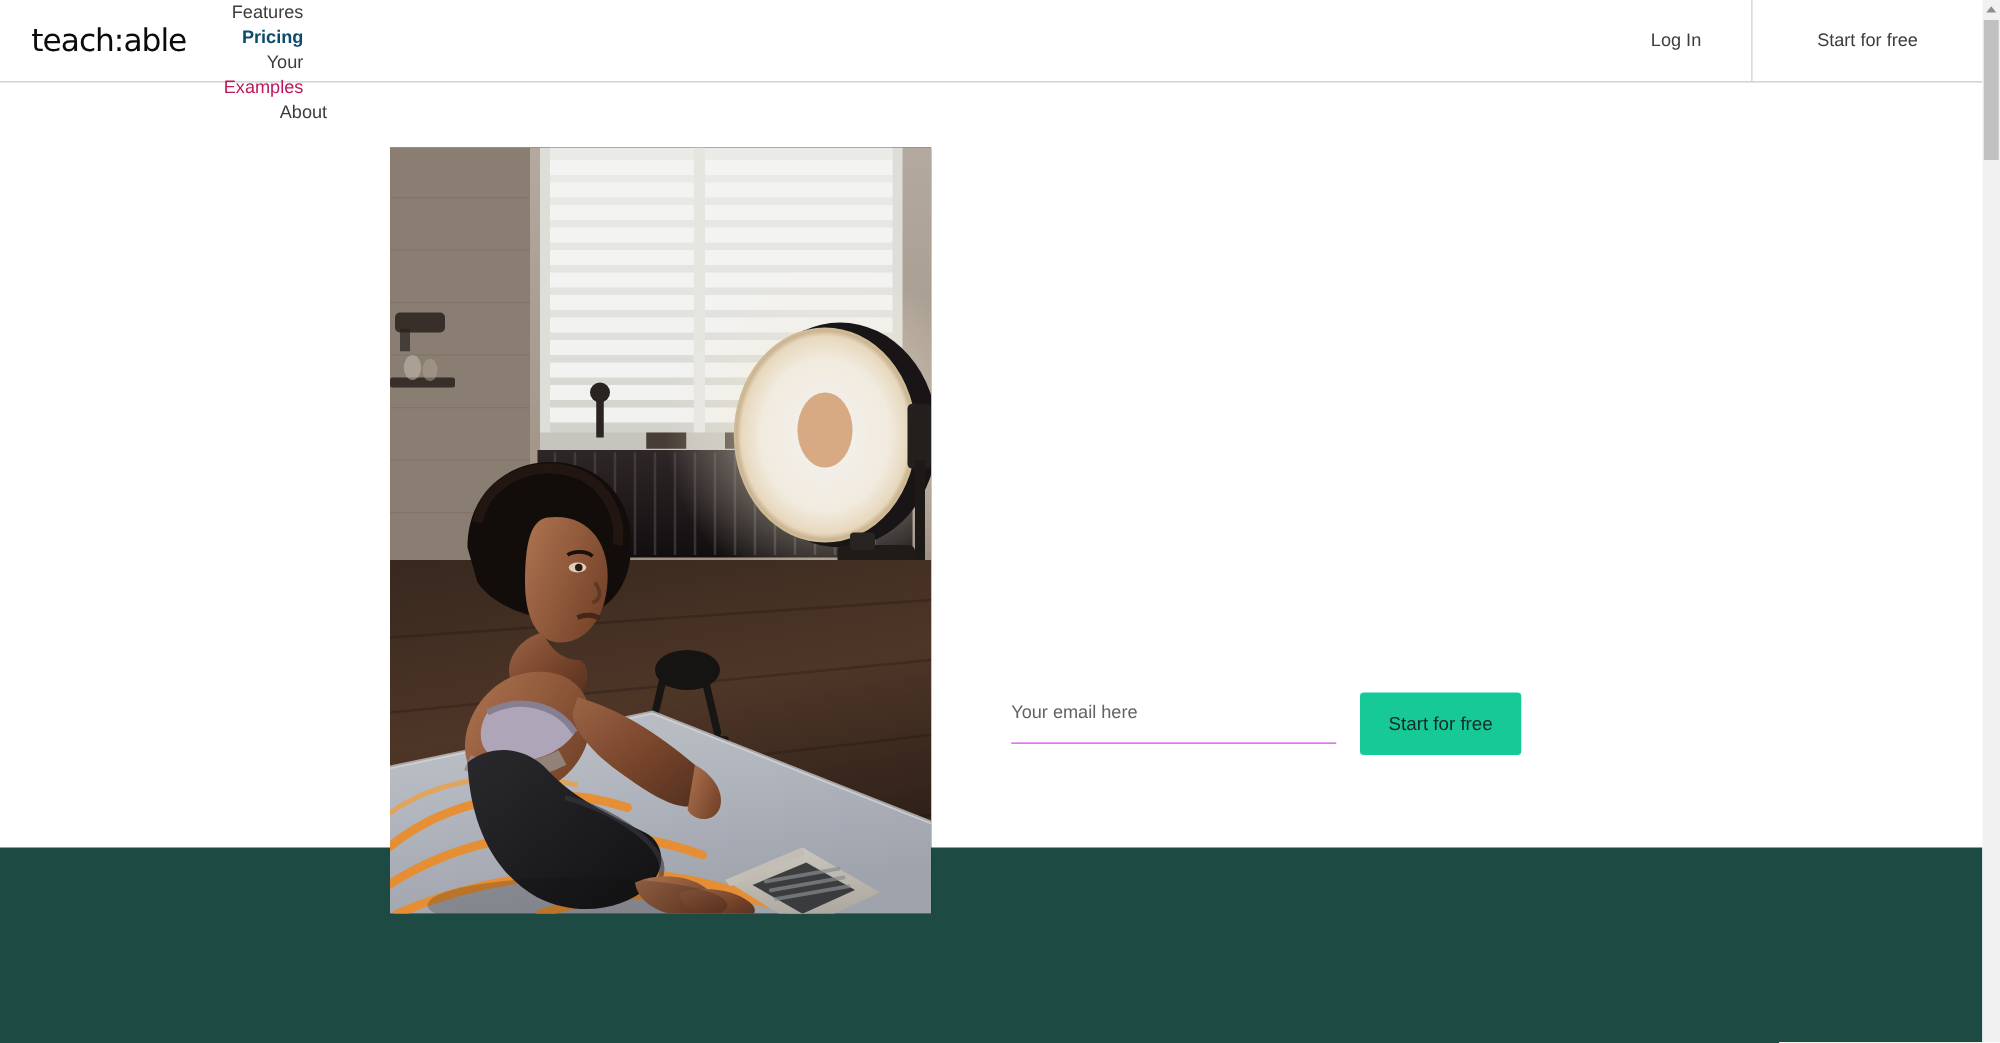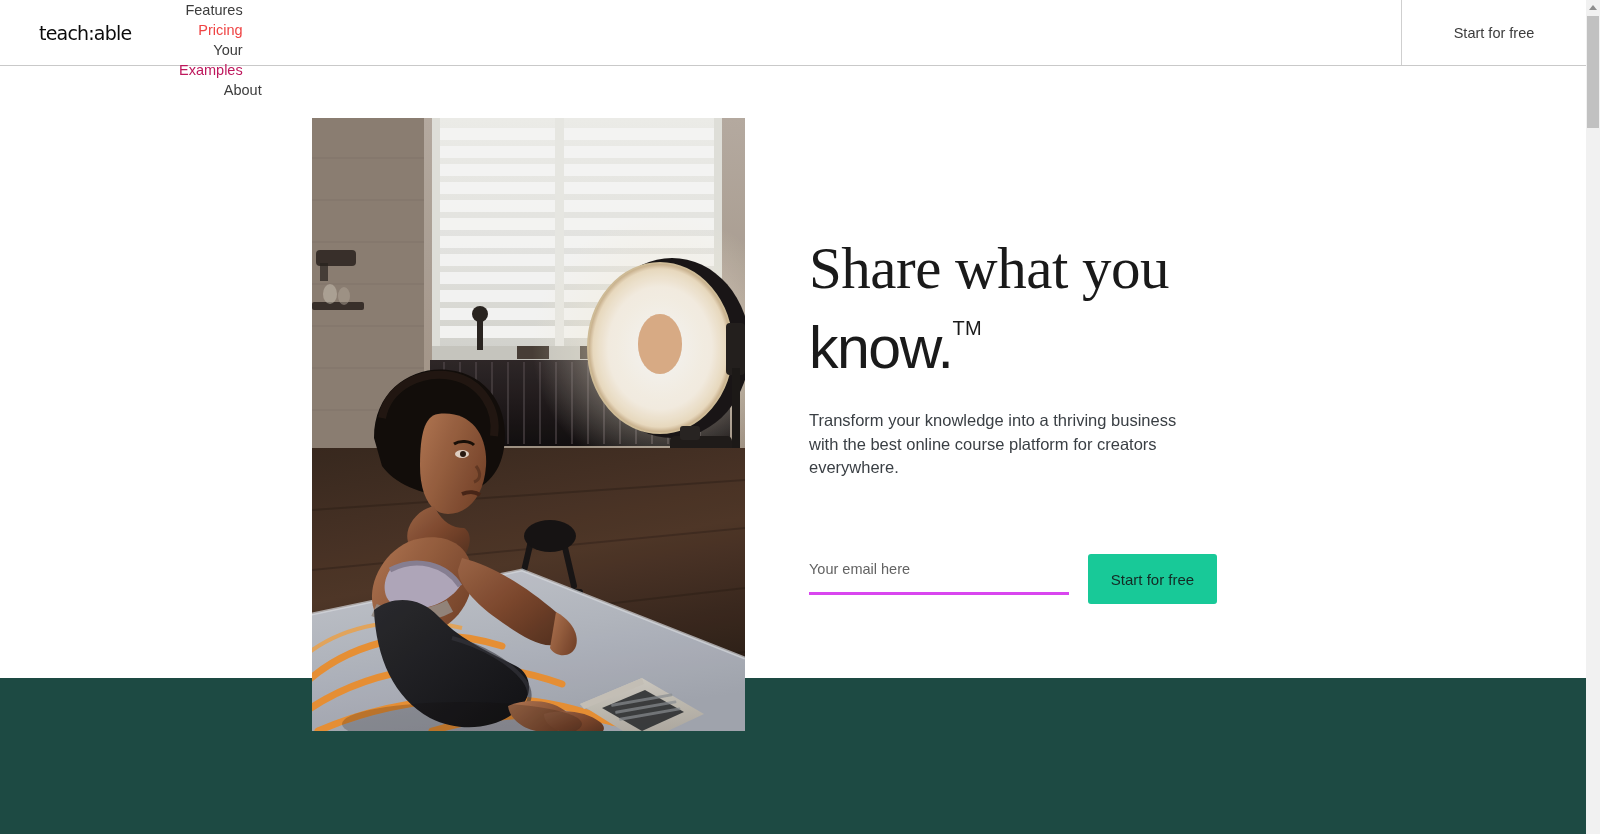--- a/index.html
+++ b/index.html
@@ -37,24 +37,24 @@
     left: 0; top: 0;
     width: 1586px;
     height: 66px;
     background: #ffffff;
     border-bottom: 1px solid #c9c9c9;
     z-index: 40;
   }
 
   .brand {
     position: absolute;
-    left: 39px;
+    left: 25px;
     top: 17px;
     font-family: "DejaVu Sans", sans-serif;
-    font-size: 19px;
+    font-size: 25px;
     font-weight: 400;
     letter-spacing: -0.8px;
     color: #0b0b0b;
     line-height: 32px;
     white-space: nowrap;
   }
 
   .nav-links {
     position: absolute;
     left: 179px;
@@ -203,21 +203,21 @@
     height: 50px;
     z-index: 25;
   }
   .email-field {
     position: absolute;
     left: 0;
     top: 0;
     width: 260px;
     height: 41px;
     border: none;
-    border-bottom: 3px solid #d946ef;
+    border-bottom: 1px solid #d946ef;
     background: transparent;
     outline: none;
     font-family: "Liberation Sans", sans-serif;
     font-size: 14.5px;
     color: #c2410c;
     padding: 0 0 8px 0;
   }
   .email-field::placeholder { color: #636363; opacity: 1; }
 
   .cta-btn {
@@ -512,46 +512,40 @@
 
     <nav class="navbar">
 
       <div class="brand">teach:able</div>
 
       <div class="nav-links">
         <div class="nav-item-wrap" style="margin-right:42px;">
           <span class="nav-link" style="color: rgb(60, 60, 60);">Features</span>
         </div>
         <div class="nav-item-wrap" style="margin-right:42px;">
-          <span class="nav-link" style="color: #ef4444;">Pricing</span>
+          <span class="nav-link" style="color: #0c4a6e; font-weight: bold;">Pricing</span>
         </div>
         <div class="nav-item-wrap" style="margin-right:42px;">
           <span class="nav-link" style="color: rgb(60, 60, 60);">Your</span>
         </div>
         <div class="nav-item-wrap" style="margin-right:42px;">
           <span class="nav-link" style="color: #be185d;">Examples</span>
         </div>
         <div class="nav-item-wrap" style="margin-right:23px;">
           <span class="nav-link" style="color: rgb(60, 60, 60);">About</span>
         </div>
       </div>
 
       <div class="nav-right">
+        <div class="login-cell" style="color: rgb(60, 60, 60);">Log In</div>
         <div class="divider-v"></div>
         <div class="startfree-cell" style="color: rgb(60, 60, 60);">Start for free</div>
       </div>
     </nav>
 
-    <div class="hero-copy">
-      <h1 class="headline" style="color: rgb(26, 26, 26);">
-        <span class="serif-part">Share what you</span><br>
-        <span class="sans-part">know.</span><span class="tm">TM</span>
-      </h1>
-      <p class="subcopy" style="color: rgb(58, 63, 68);">Transform your knowledge into a thriving business with the best online course platform for creators everywhere.</p>
-    </div>
 
     <div class="signup-row">
       <input class="email-field" type="email" placeholder="Your email here" style="">
       <button class="cta-btn" style="background: rgb(24, 201, 152); color: rgb(20, 42, 37);">Start for free</button>
     </div>
 
   </div>
 
   <div class="scrollbar">
     <div class="sb-arrow-up"></div>

